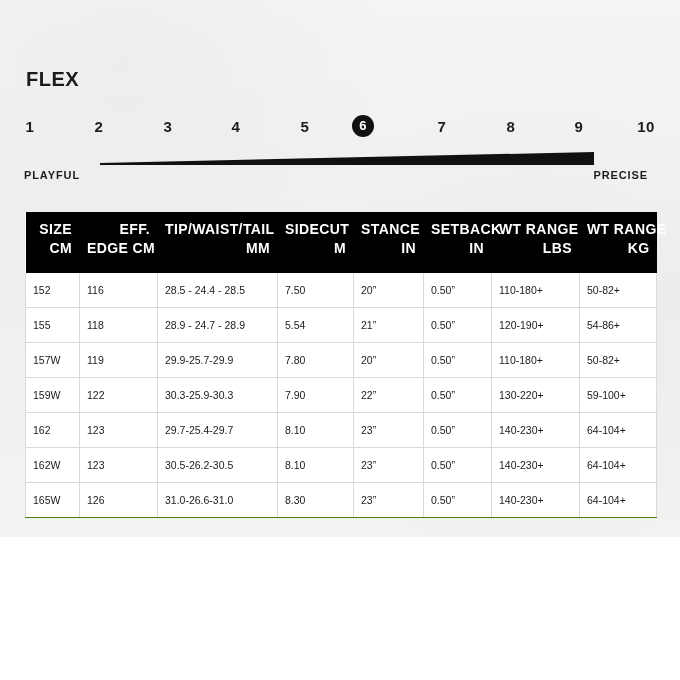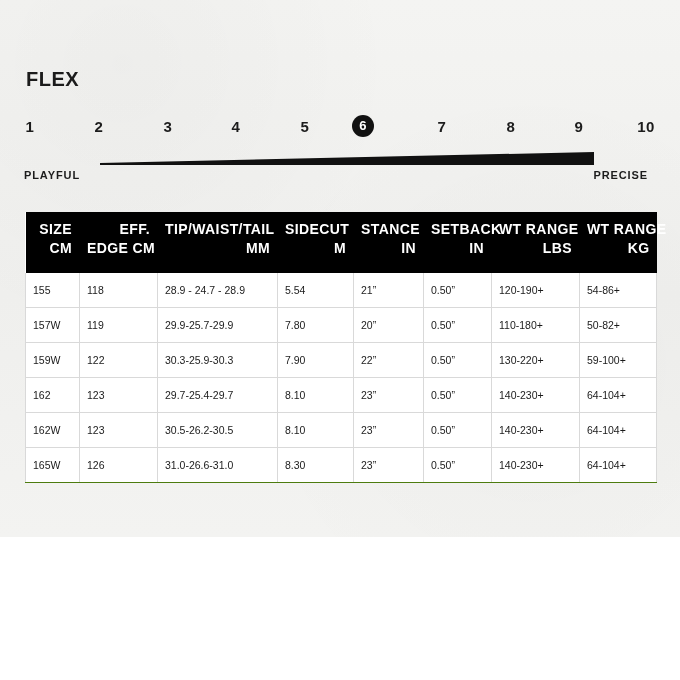--- a/index.html
+++ b/index.html
@@ -214,20 +214,30 @@
               <span>LBS</span>
             </th>
             <th style="border-right:none;">
               <span>WT RANGE</span>
               <span>KG</span>
             </th>
           </tr>
         </thead>
         <tbody>
           <tr>
+            <td>152</td>
+            <td>116</td>
+            <td>28.5 - 24.4 - 28.5</td>
+            <td>7.50</td>
+            <td>20”</td>
+            <td>0.50”</td>
+            <td>110-180+</td>
+            <td>50-82+</td>
+          </tr>
+          <tr>
             <td>155</td>
             <td>118</td>
             <td>28.9 - 24.7 - 28.9</td>
             <td>5.54</td>
             <td>21”</td>
             <td>0.50”</td>
             <td>120-190+</td>
             <td>54-86+</td>
           </tr>
           <tr>

